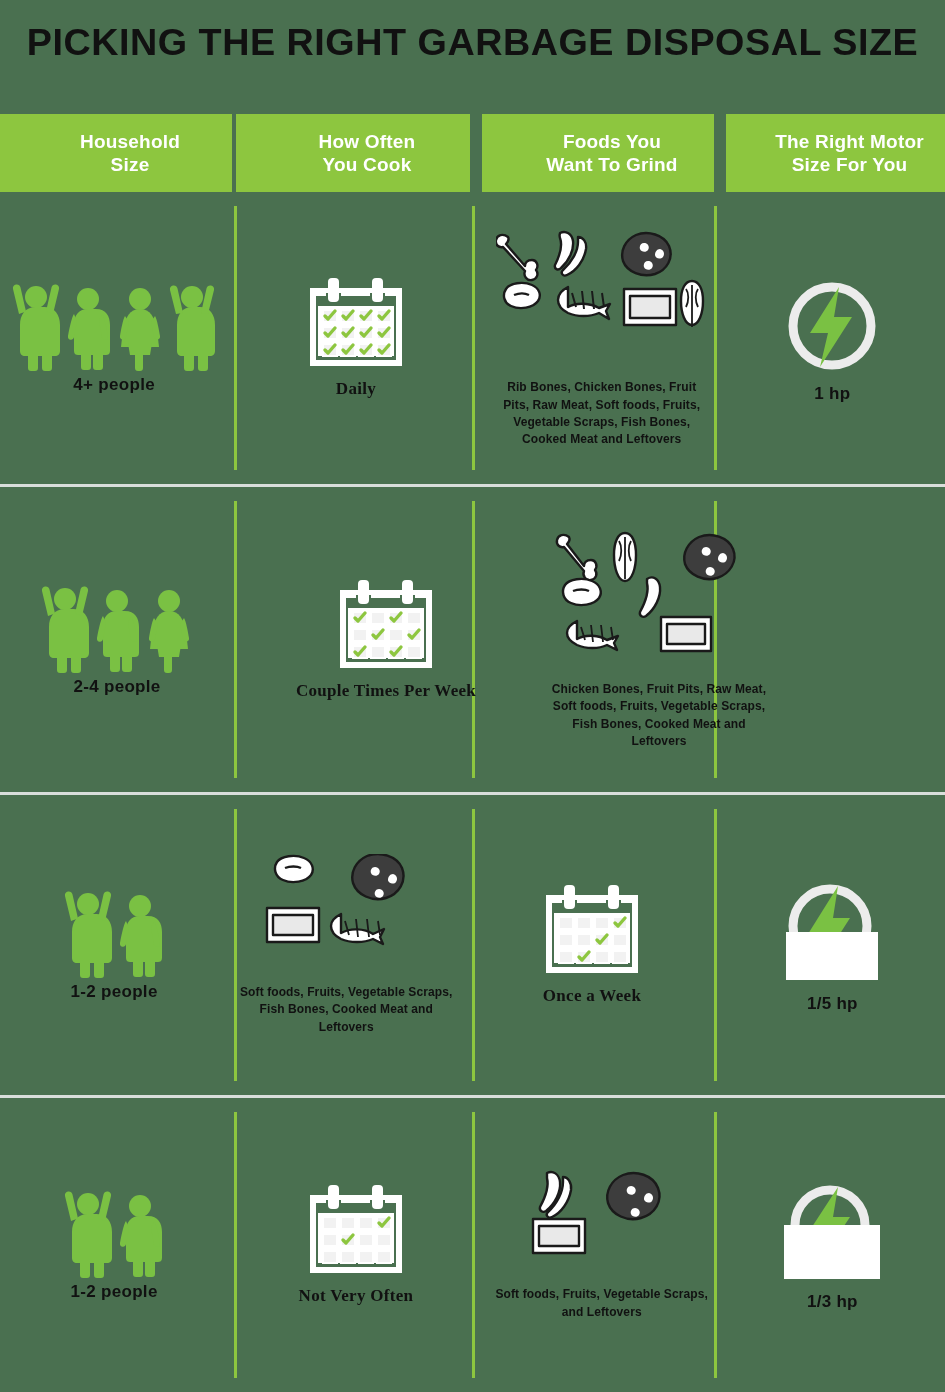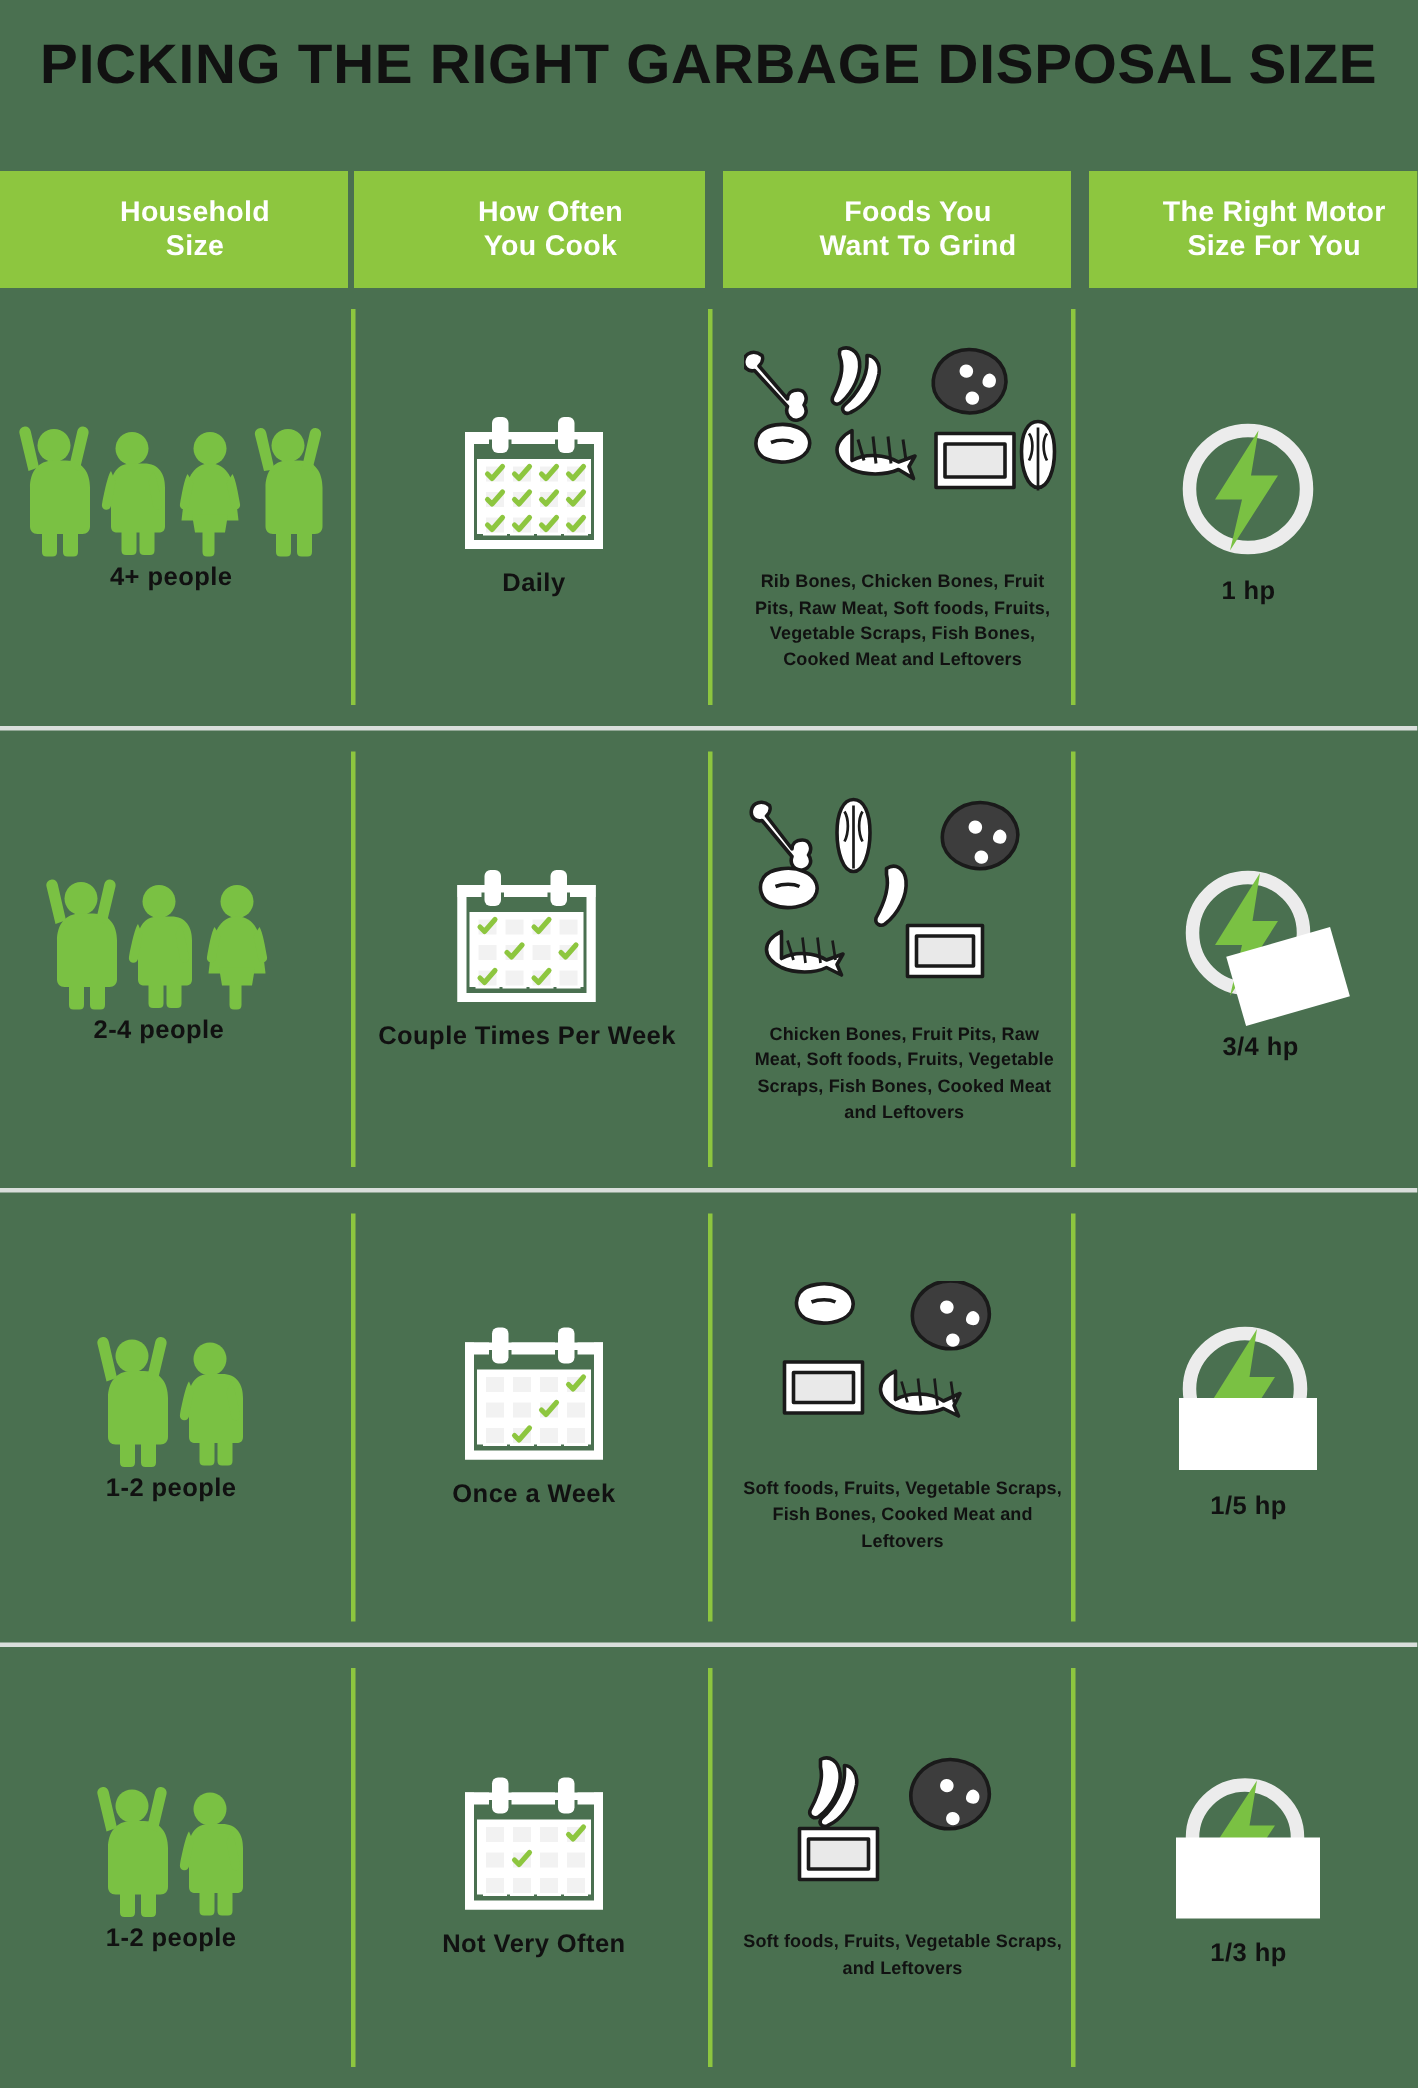--- a/index.html
+++ b/index.html
@@ -63,21 +63,21 @@
   .cell {
     position: relative;
     display: flex;
     flex-direction: column;
     align-items: center;
     justify-content: center;
     text-align: center;
     padding: 8px 6px;
   }
   .c-house  { width: 234px; }
-  .c-cook   { width: 262px; }
+  .c-cook   { width: 262px; font-family: Liberation Serif, serif; }
   .c-food   { width: 242px; border-radius: 18px; }
   .c-motor  { width: 231px; }
 
   
   .vsep {
     position: absolute;
     top: 14px; bottom: 14px;
     width: 3px;
     background: #8dc63f;
   }
@@ -373,32 +373,20 @@
             <path d="M24 92c-6 3-10 7-10 12s4 9 10 12c9 4 22 4 30 0l10 5-3-7 4-7-11 4c-8-5-21-6-30-1z"></path>
             <path d="M28 98l4 13M38 96l2 17M48 96l2 17M58 98l2 13" fill="none" stroke-width="1.8"></path>
             <path d="M108 88h50v34h-50z"></path>
             <path d="M114 95h38v20h-38z" fill="#e9e9e9"></path>
           </g>
         </svg>
         </span>
         <div class="food-text">Chicken Bones, Fruit Pits, Raw Meat, Soft foods, Fruits, Vegetable Scraps, Fish Bones, Cooked Meat and  Leftovers</div>
       </div>
 
-      <div class="cell c-motor">
-        <span>
-        <svg width="120" height="115" viewBox="0 0 120 115">
-          <circle cx="52" cy="52" r="37" fill="none" stroke="#ececec" stroke-width="9"></circle>
-          <path d="M60 12L30 60h18l-8 34 32-50H55z" fill="#7ac143"></path>
-          <g transform="rotate(-16 82 78)">
-                <rect x="42" y="56" width="72" height="48" fill="#ffffff"></rect>
-              </g>
-        </svg>
-        </span>
-        <div class="cell-label">3/4 hp</div>
-      </div>
     </div>
 
     <div class="row r3">
       <div class="vsep a"></div>
       <div class="vsep b"></div>
       <div class="vsep c"></div>
 
       <div class="cell c-house">
         <div class="icon-wrap people">
           <svg width="48" height="92" viewBox="0 0 48 92">
@@ -412,20 +400,38 @@
           <svg width="48" height="92" viewBox="0 0 48 92">
               <g fill="#7ac143">
                 <circle cx="24" cy="19" r="11"></circle>
                 <path d="M24 29c-10 0-14 7-14 16v26c0 3 2 4 4 4h3v12c0 2 1 3 3 3h4c2 0 3-1 3-3V75h2v12c0 2 1 3 3 3h4c2 0 3-1 3-3V75h3c2 0 4-1 4-4V45c0-9-4-16-14-16z"></path>
                 <path d="M10 34c-2 2-5 16-6 22-.4 2.4 1 3.6 2.6 3.8 1.7.2 3-.8 3.4-2.5L13 41z"></path>
                 <path d="M38 34c2 2 5 16 6 22 .4 2.4-1 3.6-2.6 3.8-1.7.2-3-.8-3.4-2.5L35 41z"></path>
               </g>
             </svg>
         </div>
         <div class="cell-label">1-2 people</div>
+      </div>
+
+      <div class="cell c-food">
+        <span class="food-art">
+        <svg width="190" height="118" viewBox="0 0 190 118">
+          <g stroke="#1a1a1a" stroke-width="2.4" fill="#ffffff" stroke-linejoin="round">
+            <path d="M26 8c-4 6-2 15 6 18 9 4 23 2 28-5 4-6 1-14-7-17-9-4-23-2-27 4z"></path>
+            <path d="M34 14c5-2 12-2 16 0" fill="none"></path>
+            <path d="M116 2c13-5 30 0 35 12 5 13-3 26-16 30-14 4-29-3-33-15-3-11 3-22 14-27z" fill="#3d3d3d"></path>
+            <path d="M124 13c4 0 6 4 4 7s-7 2-8-1c-1-3 1-6 4-6zM142 20c4 1 5 5 3 8s-8 1-8-2c0-3 2-6 5-6zM128 35c4 0 6 4 4 7s-7 2-8-1c-1-3 1-6 4-6z" fill="#ffffff" stroke="none"></path>
+            <path d="M16 54h52v34H16z"></path>
+            <path d="M22 61h40v20H22z" fill="#e9e9e9"></path>
+            <path d="M90 60c-6 3-10 7-10 12s4 10 10 13c9 4 23 4 32 0l10 5-3-7 4-8-11 5c-9-6-23-6-32-1z"></path>
+            <path d="M94 67l4 14M105 65l2 18M116 65l2 18M127 67l2 14" fill="none" stroke-width="1.8"></path>
+          </g>
+        </svg>
+        </span>
+        <div class="food-text">Soft foods, Fruits, Vegetable Scraps, Fish Bones, Cooked Meat and  Leftovers</div>
       </div>
 
       <div class="cell c-cook">
         <span>
         <svg width="104" height="100" viewBox="0 0 104 100">
           <g fill="#ffffff">
             <rect x="24" y="2" width="11" height="24" rx="4"></rect>
             <rect x="68" y="2" width="11" height="24" rx="4"></rect>
             <path d="M6 12h16v8H6zM37 12h29v8H37zM81 12h17v8H81z"></path>
             <path d="M6 12h6v78H6zM92 12h6v78h-6zM6 84h92v6H6z"></path>
@@ -451,38 +457,20 @@
           <g stroke="#8dc63f" stroke-width="3.4" fill="none" stroke-linecap="round" stroke-linejoin="round">
             <path d="M75 40l3 3 7-8"></path>
             <path d="M57 57l3 3 7-8"></path>
             <path d="M39 74l3 3 7-8"></path>
           </g>
         </svg>
         </span>
         <div class="cell-label">Once a Week</div>
       </div>
 
-      <div class="cell c-food">
-        <span class="food-art">
-        <svg width="190" height="118" viewBox="0 0 190 118">
-          <g stroke="#1a1a1a" stroke-width="2.4" fill="#ffffff" stroke-linejoin="round">
-            <path d="M26 8c-4 6-2 15 6 18 9 4 23 2 28-5 4-6 1-14-7-17-9-4-23-2-27 4z"></path>
-            <path d="M34 14c5-2 12-2 16 0" fill="none"></path>
-            <path d="M116 2c13-5 30 0 35 12 5 13-3 26-16 30-14 4-29-3-33-15-3-11 3-22 14-27z" fill="#3d3d3d"></path>
-            <path d="M124 13c4 0 6 4 4 7s-7 2-8-1c-1-3 1-6 4-6zM142 20c4 1 5 5 3 8s-8 1-8-2c0-3 2-6 5-6zM128 35c4 0 6 4 4 7s-7 2-8-1c-1-3 1-6 4-6z" fill="#ffffff" stroke="none"></path>
-            <path d="M16 54h52v34H16z"></path>
-            <path d="M22 61h40v20H22z" fill="#e9e9e9"></path>
-            <path d="M90 60c-6 3-10 7-10 12s4 10 10 13c9 4 23 4 32 0l10 5-3-7 4-8-11 5c-9-6-23-6-32-1z"></path>
-            <path d="M94 67l4 14M105 65l2 18M116 65l2 18M127 67l2 14" fill="none" stroke-width="1.8"></path>
-          </g>
-        </svg>
-        </span>
-        <div class="food-text">Soft foods, Fruits, Vegetable Scraps, Fish Bones, Cooked Meat and  Leftovers</div>
-      </div>
-
       <div class="cell c-motor">
         <span>
         <svg width="120" height="115" viewBox="0 0 120 115">
           <circle cx="58" cy="50" r="37" fill="none" stroke="#ececec" stroke-width="9"></circle>
           <path d="M66 10L36 58h18l-8 34 32-50H61z" fill="#7ac143"></path>
           <rect x="14" y="56" width="92" height="48" fill="#ffffff"></rect>
         </svg>
         </span>
         <div class="cell-label">1/5 hp</div>
       </div>

